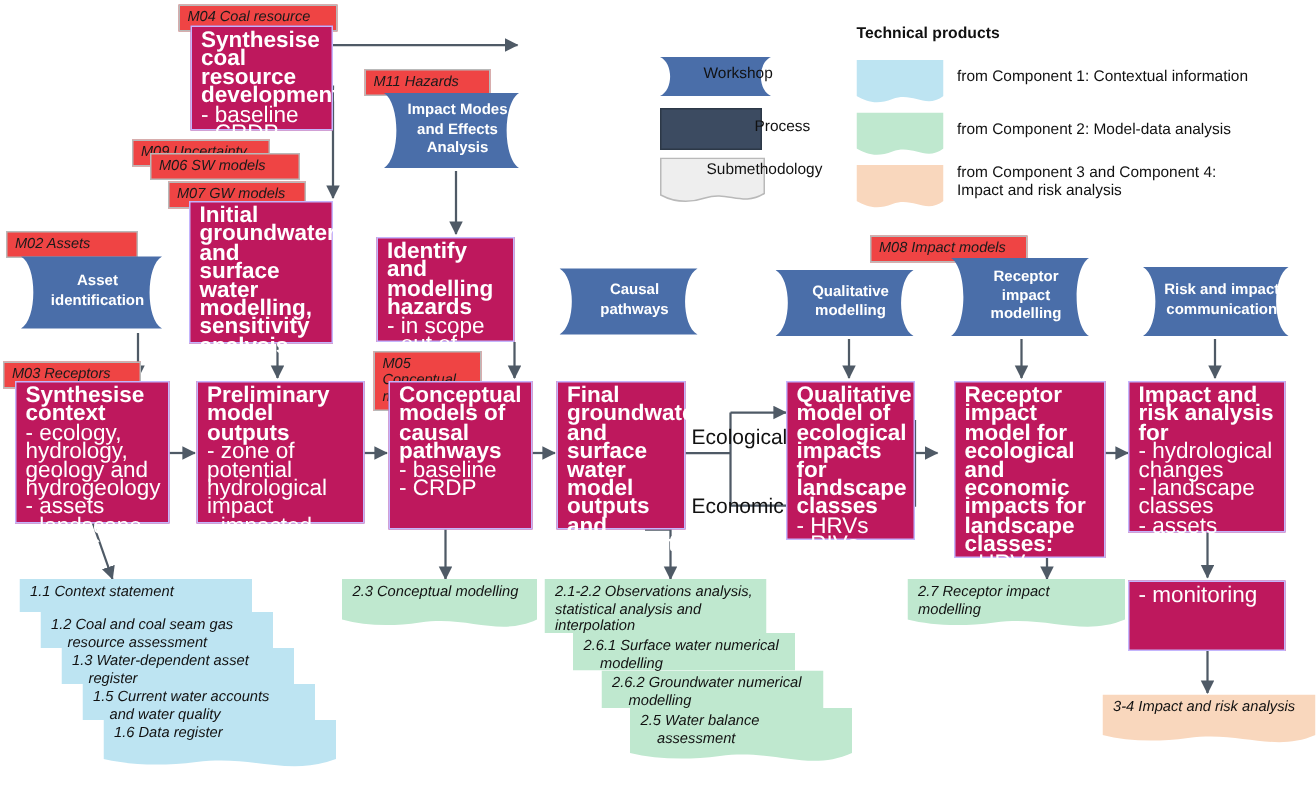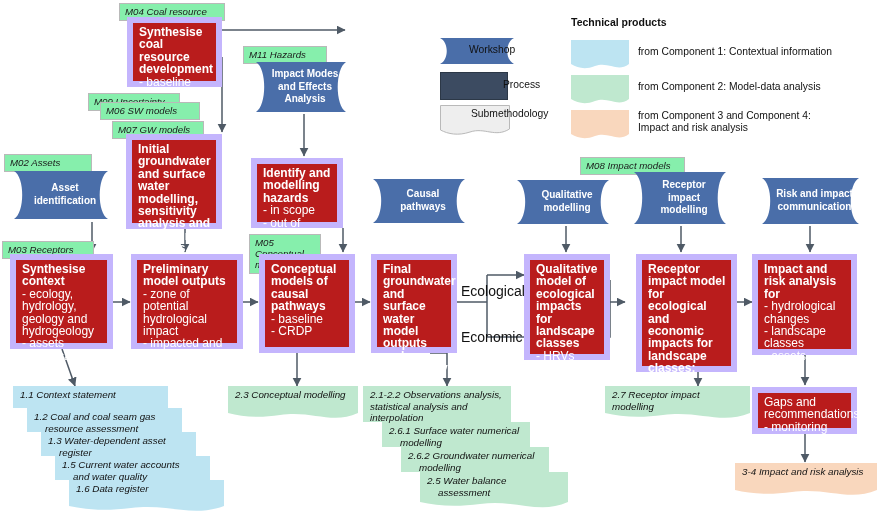--- a/index.html
+++ b/index.html
@@ -13,34 +13,34 @@
   #stage { position: relative; width: 877px; height: 524px; }
 
   
   #wires { position:absolute; left:0; top:0; width:877px; height:524px; pointer-events:none; }
 
   
   .node { position:absolute; }
 
   
   .process {
-    background:#b91c1c;
-    border:6px solid #c4b5fd;
+    background:#be185d;
+    border:1px solid #c4b5fd;
     color:#ffffff;
-    font-size:12px;
+    font-size:15px;
     line-height:12.4px;
     padding:3px 5px 3px 6px;
     font-weight:400;
   }
   .process .ttl { font-weight:bold; display:block; }
   .process .li { display:block; }
 
   
   .subm {
-    background:#86efac;
+    background:#ef4444;
     border:1px solid #b9b9b9;
     color:#1a1a1a;
     font-size:9.7px;
     font-style:italic;
     line-height:11px;
     padding:2px 6px 3px 5px;
     white-space:nowrap;
   }
 
   
@@ -305,21 +305,20 @@
   </div>
 
   <div class="node process" style="left:752px; top:254px; width:105px; height:101px;">
     <span class="ttl">Impact and risk analysis for</span>
     <span class="li">- hydrological changes</span>
     <span class="li">- landscape classes</span>
     <span class="li">- assets</span>
   </div>
 
   <div class="node process" style="left:752px; top:387px; width:105px; height:47px;">
-    <span class="ttl" style="font-weight:400;">Gaps and recommendations</span>
     <span class="li">- monitoring</span>
   </div>
 
   <div class="node prod" style="left:13px; top:386px; width:155px; height:22px;">
     <svg class="pbg" viewBox="0 0 155 22" preserveAspectRatio="none">
         <path d="M0,0 H155 V22 H0 Z" fill="#bde4f2"></path>
       </svg>
     <span class="ptxt">1.1 Context statement</span>
   </div>
   <div class="node prod" style="left:27px; top:408px; width:155px; height:24px;">

